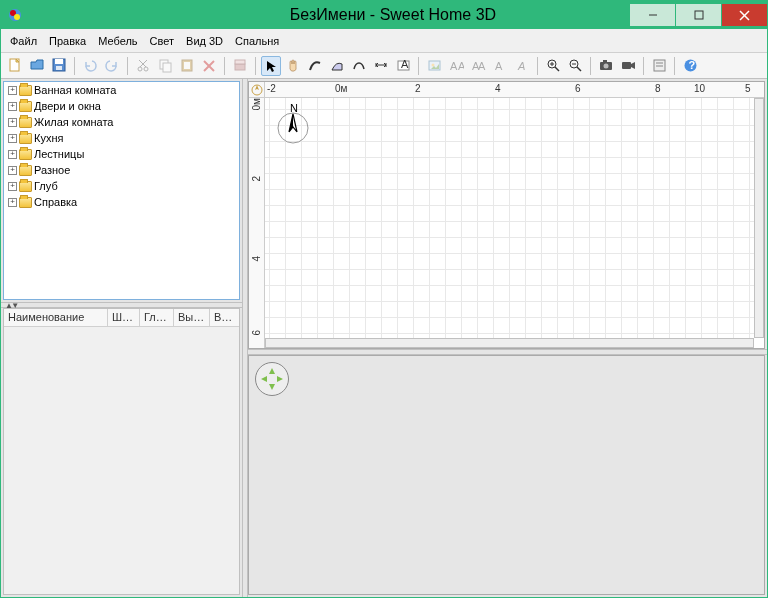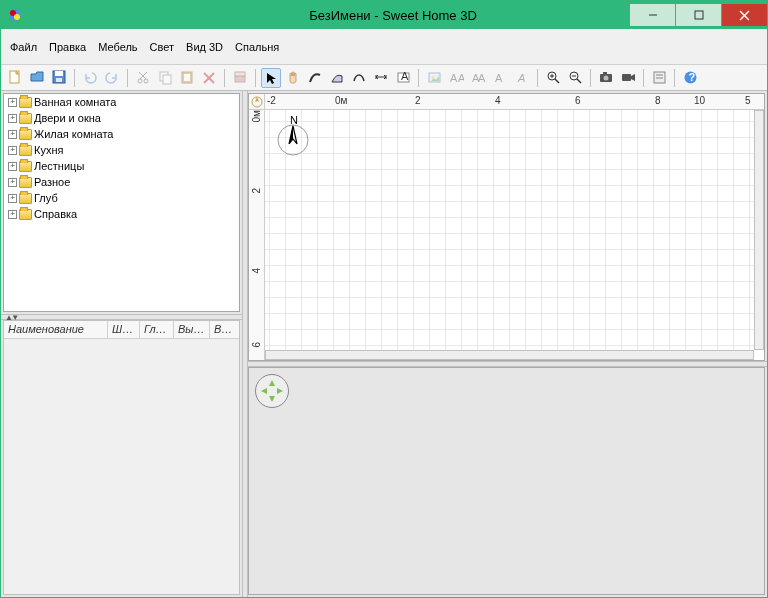--- a/index.html
+++ b/index.html
@@ -1,40 +1,40 @@
 <!DOCTYPE html>
 <html><head>
 <meta charset="utf-8">
 <style>
   * { box-sizing: border-box; margin: 0; padding: 0; font-family: "Segoe UI", Tahoma, sans-serif; font-size: 11px; }
   html, body { width: 768px; height: 598px; overflow: hidden; }
   .window { width: 768px; height: 598px; background: #e5e5e5; border: 1px solid #2fb87b; display: flex; flex-direction: column; }
   .titlebar { height: 28px; background: #2fb87b; display: flex; align-items: center; color: #000; position: relative; }
   .titlebar .app-icon { margin-left: 6px; margin-right: 6px; display:flex; align-items:center; }
-  .titlebar .title { position:absolute; left:18px; right:0; text-align:center; pointer-events:none; font-size: 13px; color:#000; }
+  .titlebar .title { position:absolute; left:18px; right:0; text-align:center; pointer-events:none; font-size: 16px; color:#000; }
   .win-buttons { margin-left: auto; display: flex; height: 22px; }
   .win-btn { width: 45px; height: 22px; display:flex; align-items:center; justify-content:center; background: #c9e8d8; margin-left: 1px; }
   .win-btn.close { background: #c93b2f; color: #fff; }
   .win-btn svg { display:block; }
-  .menubar { height: 36px; background: #f0f0f0; border-bottom: 1px solid #d0d0d0; display:flex; align-items:center; padding: 0 4px; gap: 2px; }
+  .menubar { height: 24px; background: #f0f0f0; border-bottom: 1px solid #d0d0d0; display:flex; align-items:center; padding: 0 4px; gap: 2px; }
   .menu-item { padding: 2px 5px; cursor: default; }
   .toolbar { height: 26px; background: #f5f5f5; border-bottom: 1px solid #c0c0c0; display:flex; align-items:center; padding: 0 4px; gap: 2px; }
   .tool { width: 20px; height: 20px; display:flex; align-items:center; justify-content:center; border-radius: 2px; }
   .tool.active { background: #d8e8f8; border: 1px solid #8ab8e0; }
   .tool.dim { opacity: 0.45; }
   .tool-sep { width:1px; height:18px; background:#c0c0c0; margin: 0 3px; }
   .content { flex: 1; display:flex; min-height:0; }
   .left-pane { width: 241px; display:flex; flex-direction:column; background:#e5e5e5; }
   .left-pane .splitter-h { height: 6px; background:#e5e5e5; border-top:1px solid #c0c0c0; border-bottom:1px solid #c0c0c0; display:flex; align-items:center; justify-content:flex-start; padding-left:4px; gap:4px; font-size:8px; color:#555; letter-spacing:-2px; }
   .catalog { flex: 0 0 219px; background:#fff; border: 1px solid #7eb0dd; margin: 2px; overflow:auto; }
   .tree-row { display:flex; align-items:center; height:16px; padding-left: 4px; gap: 2px; white-space:nowrap; }
   .tree-toggle { width:9px; height:9px; border:1px solid #888; display:flex; align-items:center; justify-content:center; font-size:8px; line-height:8px; color:#444; }
   .folder-icon { width:13px; height:11px; background: linear-gradient(#fce79a,#f3c33b); border:1px solid #c89a2b; border-radius: 1px; position:relative; }
   .folder-icon::before { content:""; position:absolute; top:-3px; left:0; width:6px; height:3px; background:#f3c33b; border:1px solid #c89a2b; border-bottom:none; border-radius:1px 1px 0 0; }
-  .furniture-panel { flex:1; background:#f0f0f0; border:1px solid #c0c0c0; margin: 0 2px 2px 2px; display:flex; flex-direction:column;font-style:italic; }
+  .furniture-panel { flex:1; background:#f0f0f0; border:1px solid #c0c0c0; margin: 0 2px 2px 2px; display:flex; flex-direction:column; }
   .furn-header { display:flex; background:#f7f7f7; border-bottom:1px solid #d0d0d0; height:18px; }
   .furn-col { border-right:1px solid #d0d0d0; padding: 2px 4px; overflow:hidden; white-space:nowrap; text-overflow:ellipsis; color:#333; }
   .splitter-v { width:6px; background:#e5e5e5; border-left:1px solid #c0c0c0; border-right:1px solid #c0c0c0; position:relative; }
   .splitter-v::after { content:""; position:absolute; top:4px; left:1px; font-size:8px; color:#555; writing-mode: vertical-rl; }
   .right-pane { flex:1; display:flex; flex-direction:column; background:#e5e5e5; }
   .plan-area { flex: 0 0 268px; margin:2px 2px 0 0; position:relative; background:#fff; border:1px solid #aaa; overflow:hidden; }
   .ruler-corner { position:absolute; top:0; left:0; width:16px; height:16px; background:#f7f7f7; border-right:1px solid #ccc; border-bottom:1px solid #ccc; display:flex; align-items:center; justify-content:center; }
   .ruler-top { position:absolute; top:0; left:16px; right:0; height:16px; background:#f9f9f9; border-bottom:1px solid #ccc; }
   .ruler-left { position:absolute; top:16px; left:0; width:16px; bottom:0; background:#f9f9f9; border-right:1px solid #ccc; }
   .grid { position:absolute; top:16px; left:16px; right:0; bottom:0; background-image:

